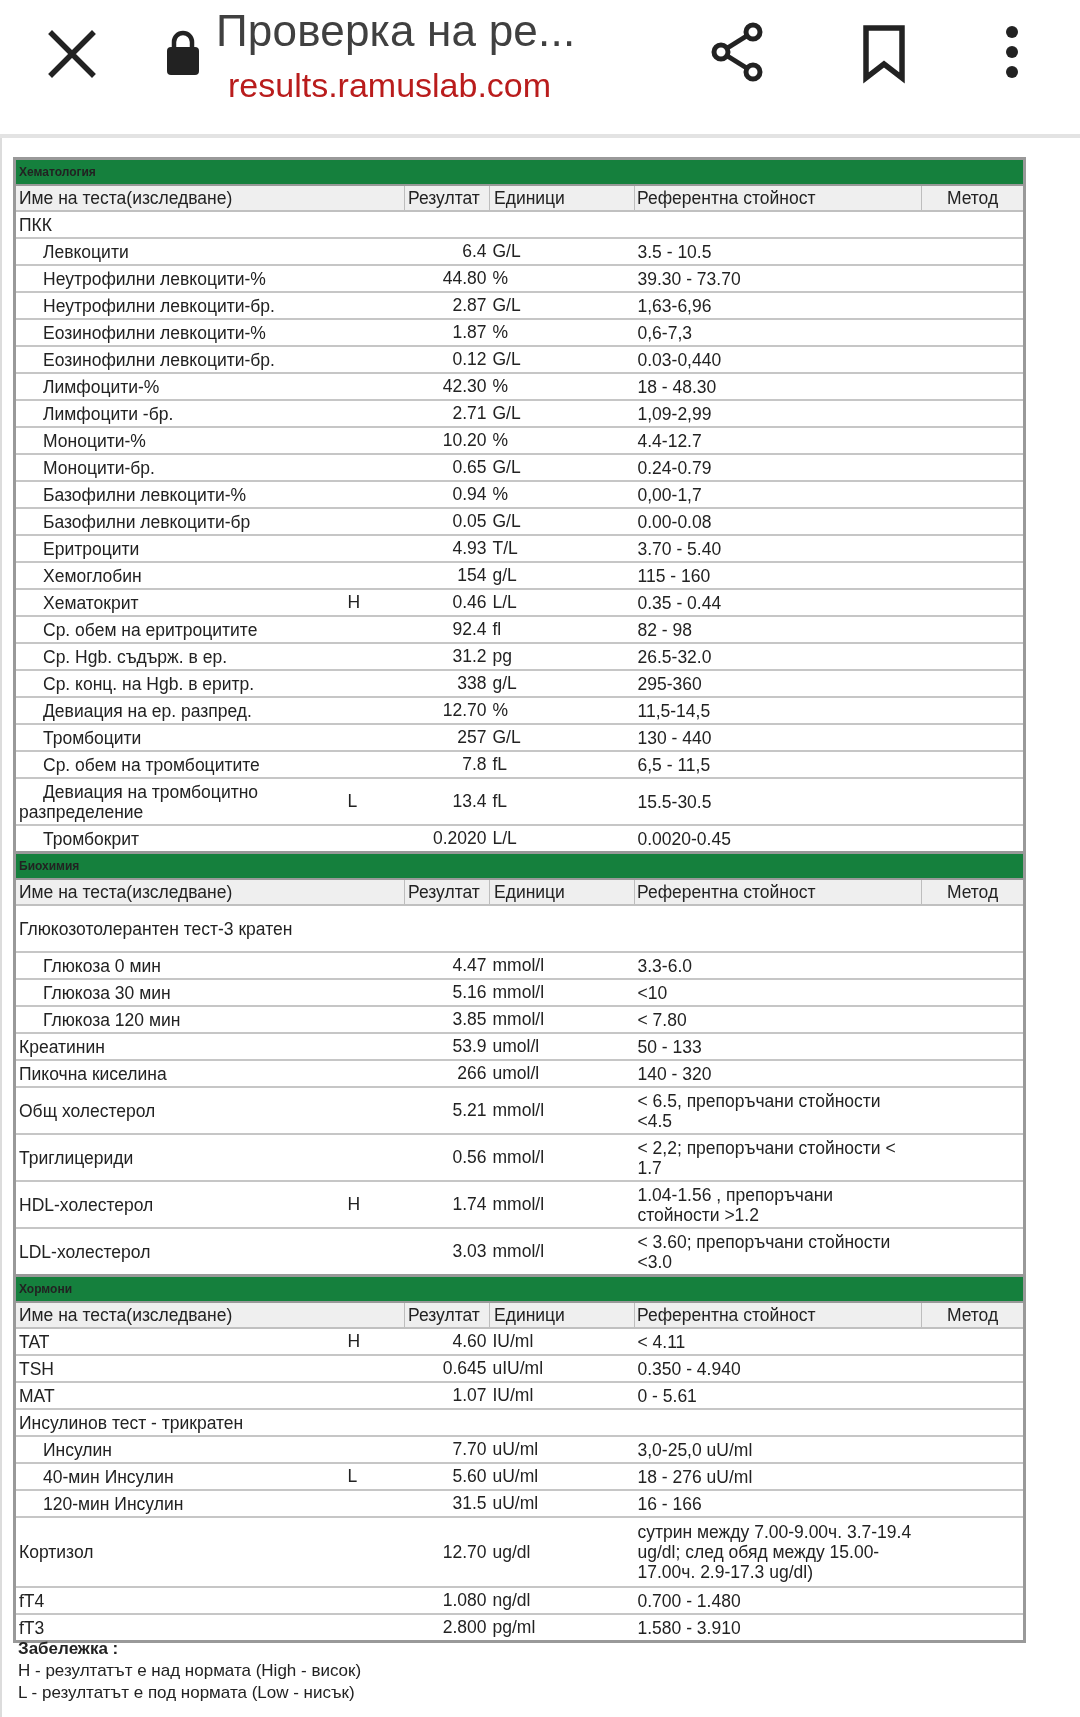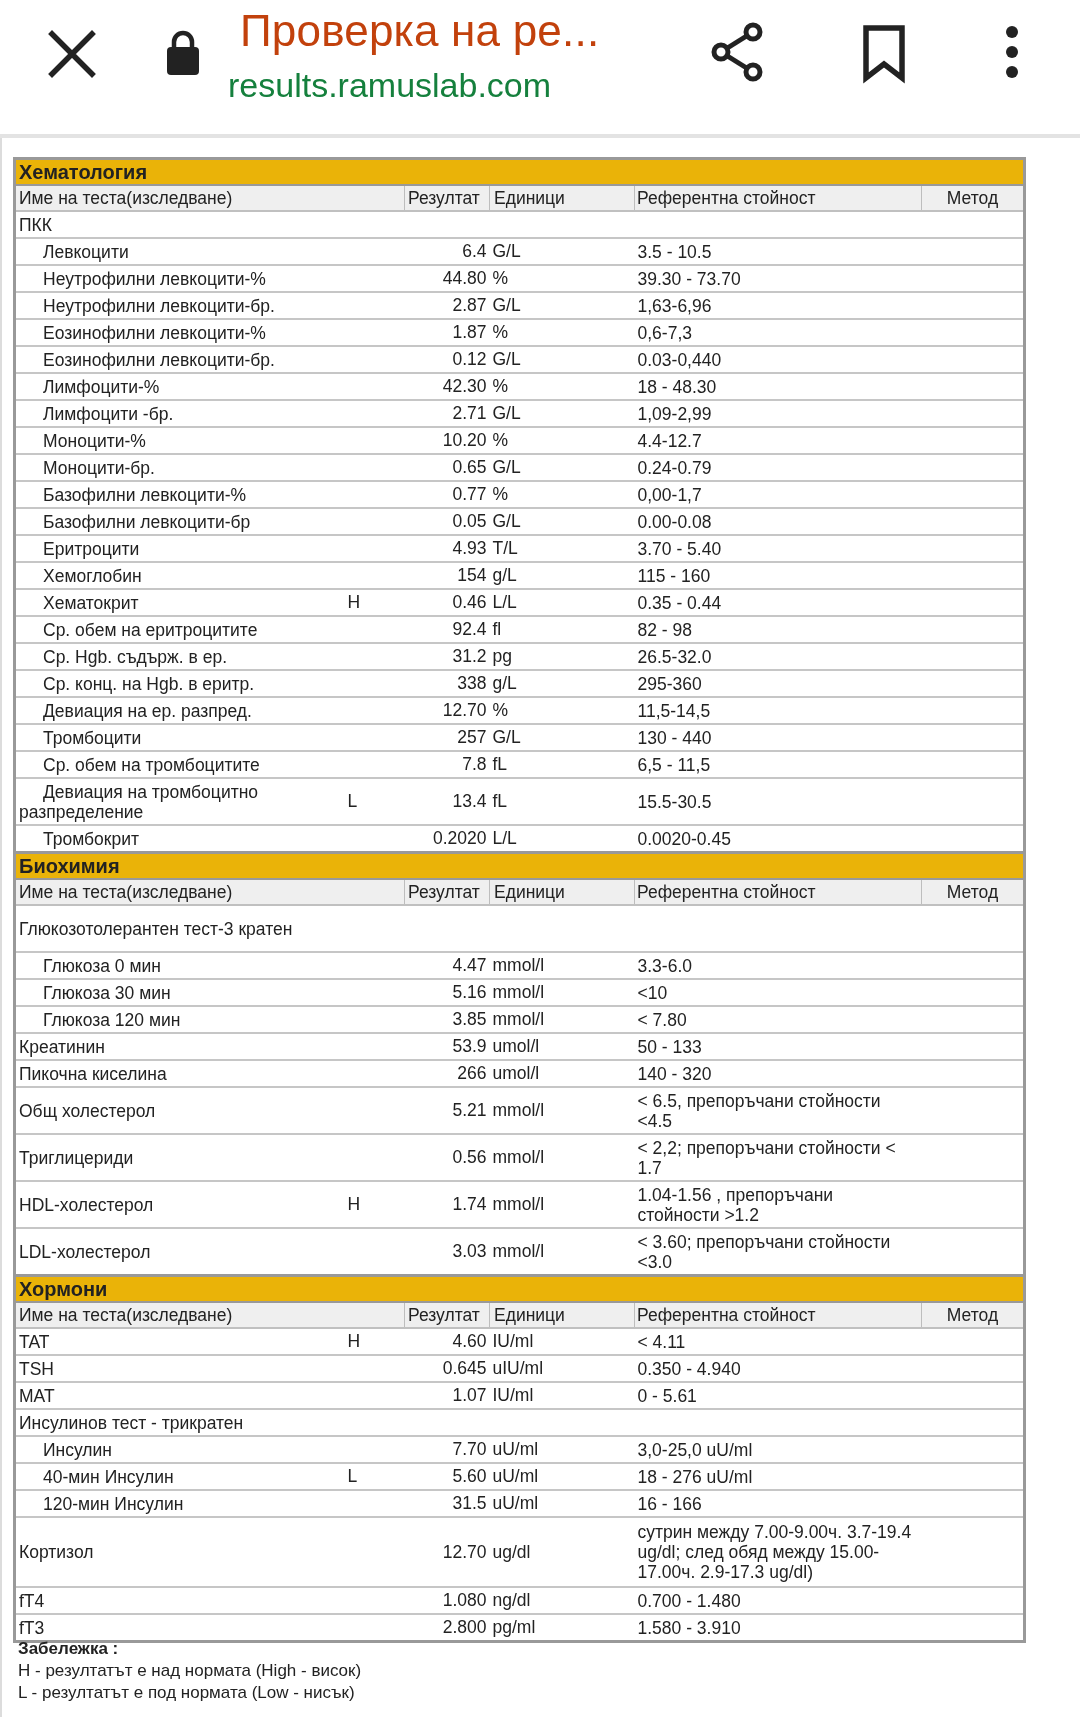--- a/index.html
+++ b/index.html
@@ -10,42 +10,42 @@
   .page-edge-left { position: absolute; left: 0; top: 0; width: 2px; height: 1717px; background: #dcdcdc; }
 
   
   .topbar {
     position: absolute; left: 0; top: 0; width: 1080px; height: 134px;
     background: #ffffff; border-bottom: 4px solid #e3e3e3;
   }
   .topbar .close-btn { position: absolute; left: 44px; top: 26px; width: 56px; height: 56px; cursor: pointer; }
   .topbar .lock { position: absolute; left: 165px; top: 30px; width: 36px; height: 46px; }
   .topbar .title {
-    position: absolute; left: 240px; top: 6px; font-size: 44px; color: #c2410c; white-space: nowrap;
+    position: absolute; left: 216px; top: 6px; font-size: 44px; color: #404040; white-space: nowrap;
     font-family: "Liberation Sans", sans-serif; letter-spacing: 0.2px;
   }
   .topbar .url {
-    position: absolute; left: 228px; top: 66px; font-size: 34px; color: #15803d; white-space: nowrap; text-align: right;
+    position: absolute; left: 228px; top: 66px; font-size: 34px; color: #b91c1c; white-space: nowrap; text-align: right;
   }
   .topbar .icon-btn { position: absolute; top: 20px; width: 64px; height: 64px; cursor: pointer; }
   .topbar .share { left: 706px; }
   .topbar .bookmark { left: 852px; }
   .topbar .more { left: 980px; }
 
   
   .report {
     position: absolute; left: 13px; top: 157px; width: 1010px;
   }
   table.lab {
     border-collapse: collapse; width: 1010px; table-layout: fixed;
     font-size: 17.5px; color: #222;
   }
   table.lab td { padding: 0 3px; vertical-align: middle; }
   tr.section td {
-    background: #eab308; font-weight: bold; height: 24px; font-size: 20px;
+    background: #15803d; font-weight: bold; height: 24px; font-size: 12px;
     border: 3px solid #999999; border-bottom: 2px solid #999;
   }
   tr.colhead td {
     background: #efefef; height: 24px; border-bottom: 2px solid #c0c0c0;
     border-left: 1px solid #bdbdbd;
   }
   tr.colhead td:first-child { border-left: 3px solid #999; }
   tr.colhead td:last-child { border-right: 3px solid #999; }
   tr.row td {
     height: 25px; border-bottom: 2px solid #c6c6c6; background: #fff;
@@ -210,21 +210,21 @@
           <td class="name indent">Моноцити-бр.</td>
           <td class="flag"></td>
           <td class="result">0.65</td>
           <td class="unit">G/L</td>
           <td class="ref">0.24-0.79</td>
           <td class="method"></td>
         </tr>
         <tr class="row">
           <td class="name indent">Базофилни левкоцити-%</td>
           <td class="flag"></td>
-          <td class="result">0.77</td>
+          <td class="result">0.94</td>
           <td class="unit">%</td>
           <td class="ref">0,00-1,7</td>
           <td class="method"></td>
         </tr>
         <tr class="row">
           <td class="name indent">Базофилни левкоцити-бр</td>
           <td class="flag"></td>
           <td class="result">0.05</td>
           <td class="unit">G/L</td>
           <td class="ref">0.00-0.08</td>

